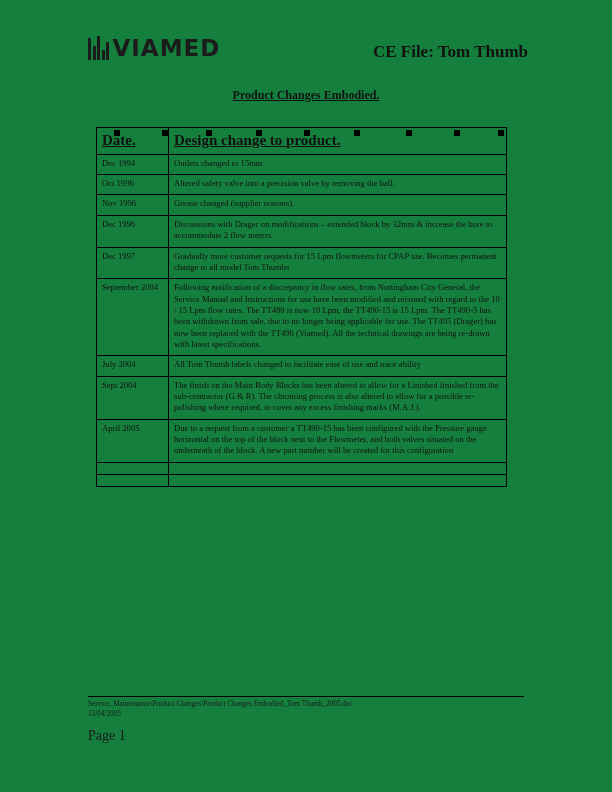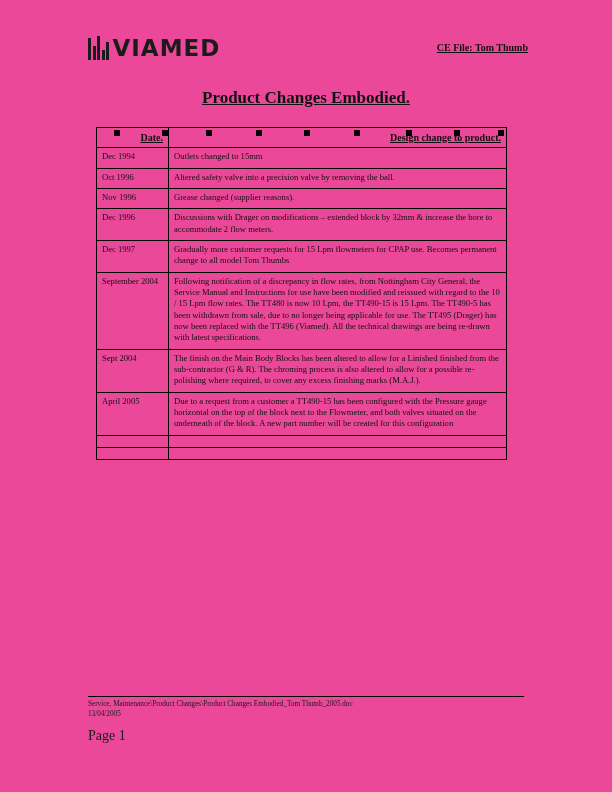--- a/index.html
+++ b/index.html
@@ -13,21 +13,21 @@
     font-family: "Liberation Serif", serif;
     color: #111111;
     position: relative;
     overflow: hidden;
   }
   .page {
     position: absolute;
     left: 0; top: 0;
     width: 612px;
     height: 792px;
-    background: #ec4899;
+    background: #15803d;
   }
 
   
   .header {
     position: absolute;
     left: 88px;
     top: 30px;
     width: 440px;
     height: 36px;
   }
@@ -63,35 +63,34 @@
     letter-spacing: 1px;
     color: #1b1b1b;
     line-height: 24px;
   }
   .header-right {
     position: absolute;
     right: 0;
     top: 12px;
     font-family: "Liberation Serif", serif;
     font-weight: bold;
-    font-size: 10px;
+    font-size: 17px;
     color: #111;
     white-space: nowrap;
-    text-decoration: underline;
   }
 
   
   .doc-title {
     position: absolute;
     left: 0;
     top: 88px;
     width: 612px;
     text-align: center;
     font-weight: bold;
-    font-size: 17px;
+    font-size: 12px;
     text-decoration: underline;
   }
 
   
   .table-wrap {
     position: absolute;
     left: 96px;
     top: 127px;
     width: 410px;
   }
@@ -106,24 +105,23 @@
   table.changes col.c2 { width: 338px; }
   table.changes th, table.changes td {
     border: 1px solid #000000;
     vertical-align: top;
     padding: 3px 5px 5px 5px;
     text-align: left;
     font-weight: normal;
   }
   table.changes thead th {
     font-weight: bold;
-    font-size: 10px;
+    font-size: 15px;
     text-decoration: underline;
     padding-bottom: 3px;
-    text-align: right;
   }
   td.date { white-space: nowrap; }
   tr.empty td { height: 11px; padding: 0; }
 
   
   .handles {
     position: absolute;
     left: 96px;
     top: 130px;
     width: 410px;
@@ -209,20 +207,24 @@
           <td class="date">Dec 1996</td>
           <td>Discussions with Drager on modifications – extended block by 32mm &amp; increase the bore to accommodate 2 flow meters.</td>
         </tr>
         <tr>
           <td class="date">Dec 1997</td>
           <td>Gradually more customer requests for 15 Lpm flowmeters for CPAP use.  Becomes permanent change to all model Tom Thumbs</td>
         </tr>
         <tr>
           <td class="date">September 2004</td>
           <td>Following notification of a discrepancy in flow rates, from Nottingham City General, the Service Manual and Instructions for use have been modified and reissued with regard to the 10 / 15 Lpm flow rates. The TT480 is now 10 Lpm, the TT490-15 is 15 Lpm. The TT490-5 has been withdrawn from sale, due to no longer being applicable for use. The TT495 (Drager) has now been replaced with the TT496 (Viamed). All the technical drawings are being re-drawn with latest specifications.</td>
+        </tr>
+        <tr>
+          <td class="date">July 2004</td>
+          <td>All Tom Thumb labels changed to facilitate ease of use and trace ability</td>
         </tr>
         <tr>
           <td class="date">Sept 2004</td>
           <td>The finish on the Main Body Blocks has been altered to allow for a Linished finished from the sub-contractor (G &amp; R).   The chroming process is also altered to allow for a possible re-polishing where required, to cover any excess finishing marks (M.A.J.).</td>
         </tr>
         <tr>
           <td class="date">April 2005</td>
           <td>Due to a request from a customer a TT490-15 has been configured with the Pressure gauge horizontal on the top of the block next to the Flowmeter, and both valves situated on the underneath of the block. A new part number will be created for this configuration</td>
         </tr>
         <tr class="empty">

